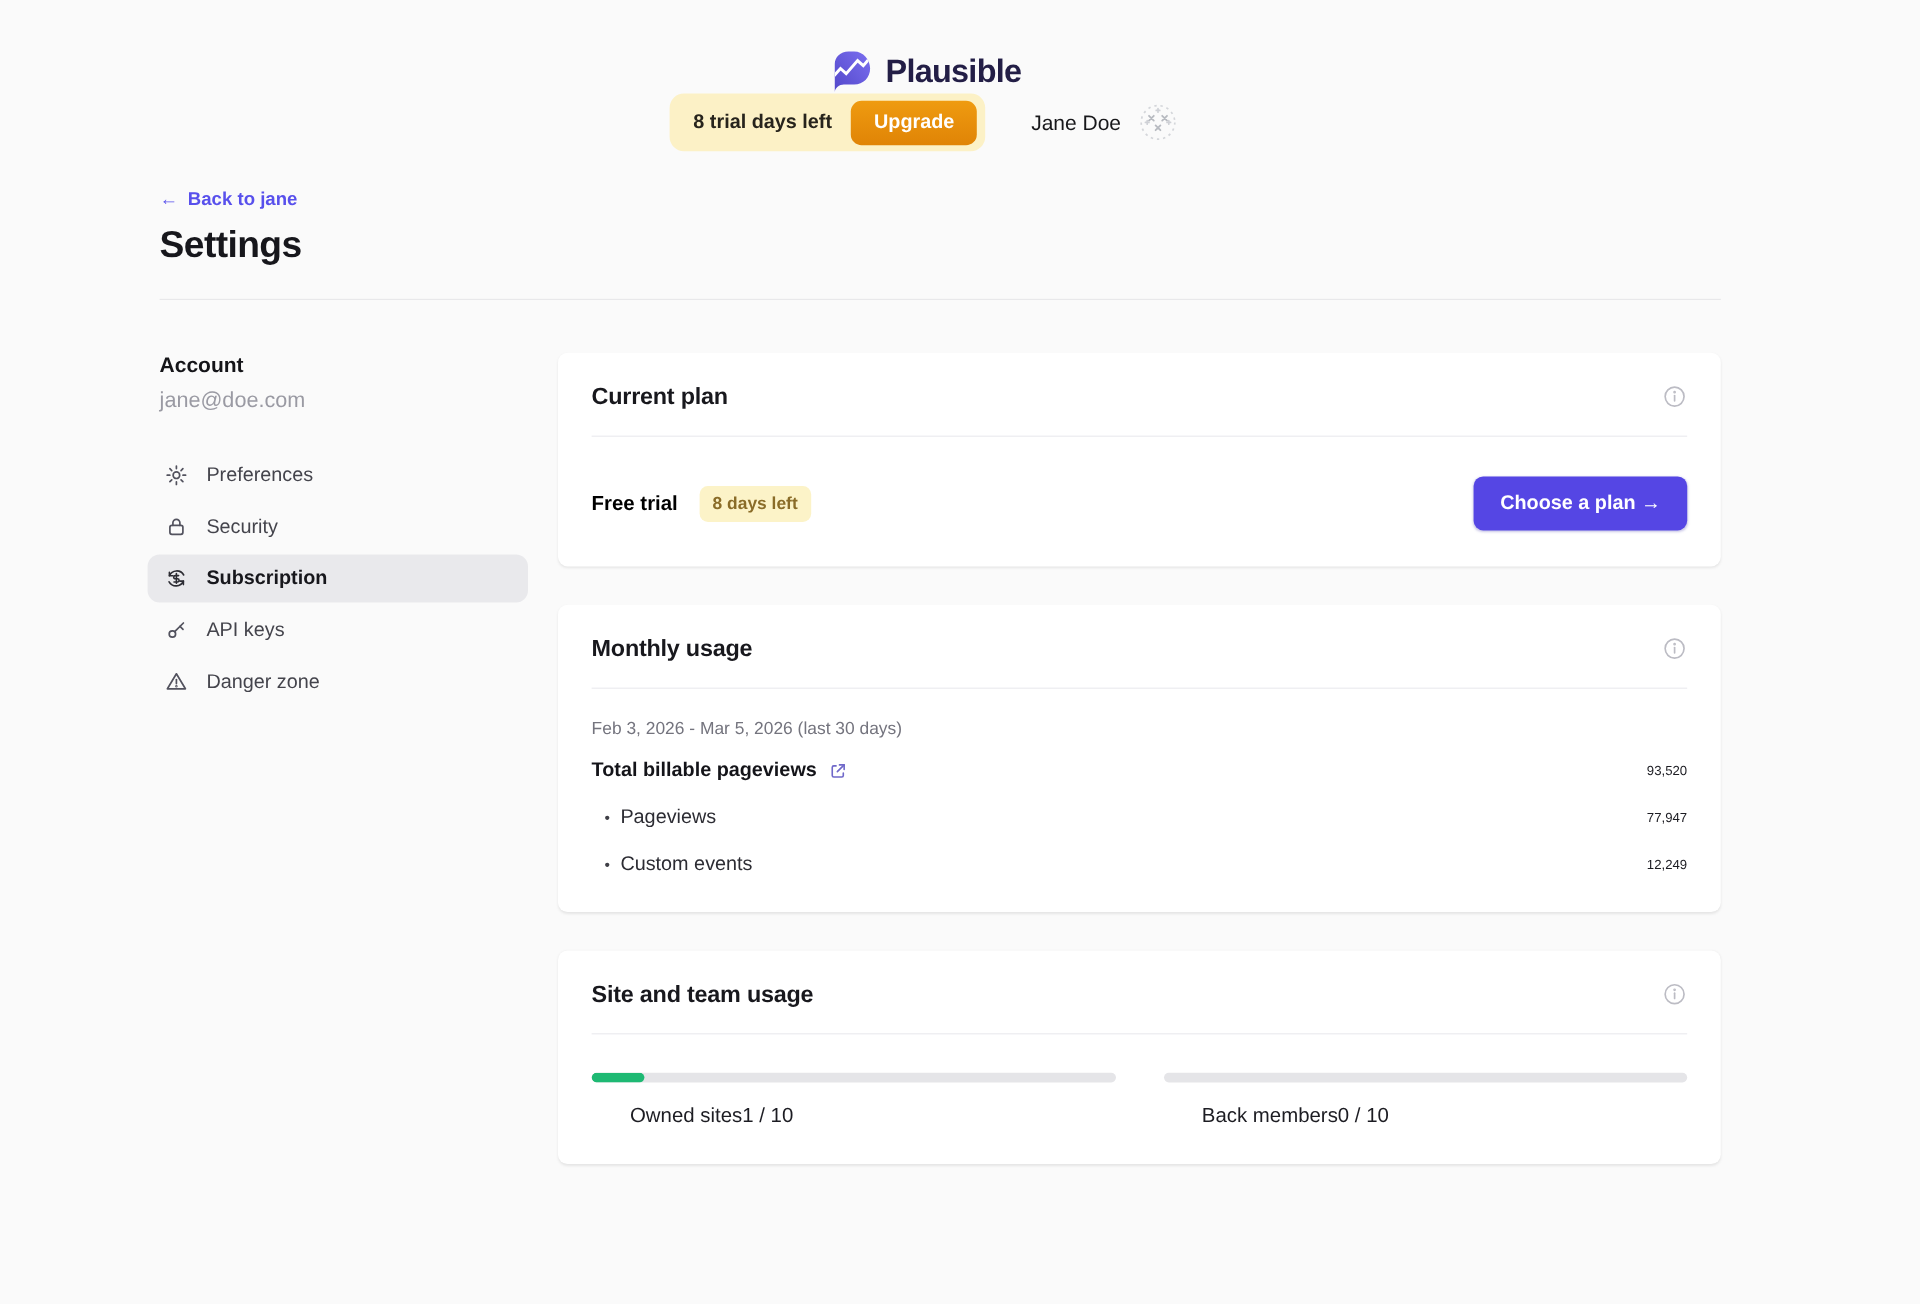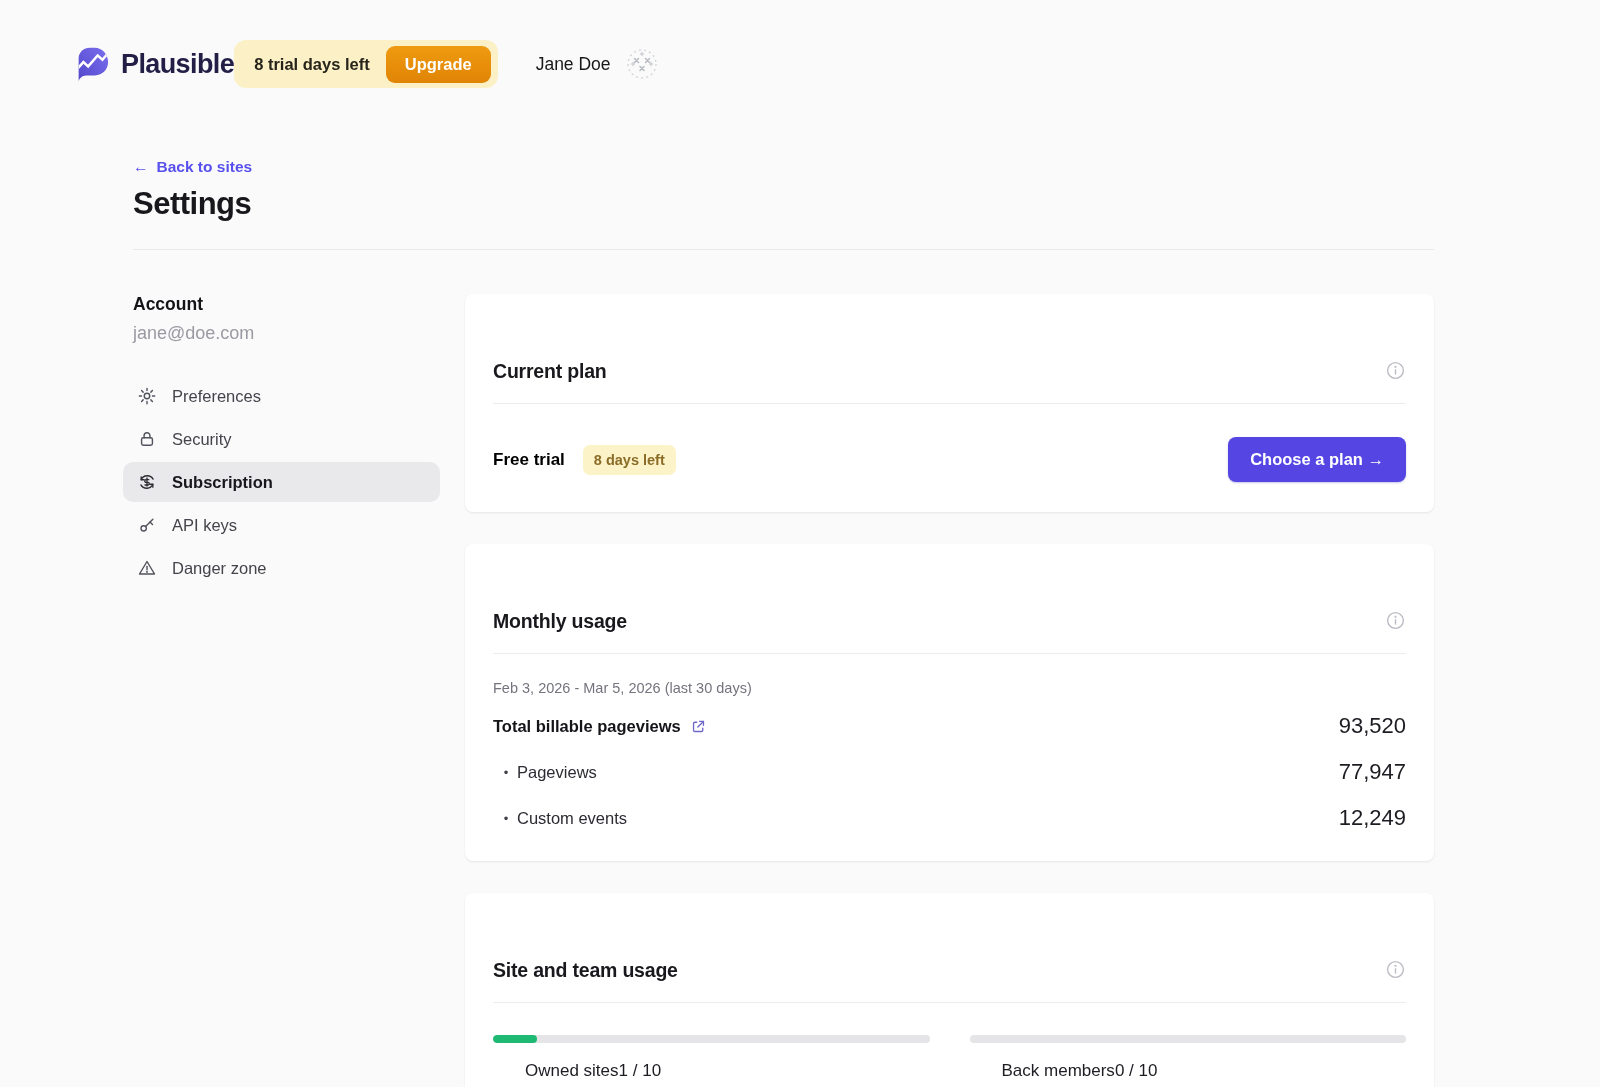--- a/index.html
+++ b/index.html
@@ -6,22 +6,22 @@
   html,body { width:1600px; height:1087px; }
   body {
     font-family:"Liberation Sans", sans-serif;
     background:#fafafa;
     color:#1b1b20;
     overflow:hidden;
   }
 
   
   .header {
-    display:flex; align-items:center;
-    padding:40px 172px 0 72px; height:88px;
+    display:flex; justify-content:space-between; align-items:center;
+    padding:40px 172px 0 112px; height:88px;flex-direction:column;
   }
   .logo { display:flex; align-items:center; gap:11px; cursor:pointer; }
   .logo-word { font-size:27px; font-weight:700; color:#231e46; letter-spacing:-0.6px; }
   .header-right { display:flex; align-items:center; gap:38px; }
   .trial-pill {
     display:flex; align-items:center; gap:16px;
     background:#fcf1c6; border-radius:12px; padding:7px 7px 7px 20px; height:48px;
   }
   .trial-pill-text { font-size:16.5px; font-weight:600; color:#27241c; }
   .upgrade-btn {
@@ -56,21 +56,21 @@
   .sb-item svg { flex-shrink:0; }
   .sb-item.active { background:#e9e9ec; color:#17171c; font-weight:700; }
 
   
   .main { flex:1; min-width:0; }
   .card {
     background:#fff; border-radius:8px; padding:26px 28px 30px;
     box-shadow:0 1px 3px rgba(0,0,0,.05), 0 1px 2px rgba(0,0,0,.04);
     margin-bottom:32px;
   }
-  .card-head { display:flex; justify-content:space-between; align-items:flex-start;margin-top:40px; }
+  .card-head { display:flex; justify-content:space-between; align-items:flex-start; }
   .card-title { font-size:19.5px; font-weight:600; color:#18181d; letter-spacing:-0.2px; }
   .info-btn { background:none; border:none; padding:0; cursor:pointer; line-height:0; }
   .card-divider { border:none; border-top:1px solid #ececef; margin-top:20px; }
 
   
   .plan-row { display:flex; align-items:center; margin-top:33px; }
   .plan-name { font-size:17px; font-weight:700; color:#000000; }
   .days-badge {
     margin-left:18px; background:#fcf3c8; color:#8a6c28;
     font-size:14.5px; font-weight:600; padding:7px 11px; border-radius:7px;
@@ -83,21 +83,21 @@
   }
 
   
   .usage-period { margin-top:26px; font-size:14.5px; color:#74747e; }
   .usage-row { display:flex; align-items:center; margin-top:17px; }
   .usage-row.total .u-label { font-size:16.5px; font-weight:700; color:#141419; }
   .usage-row.sub { margin-top:20px; }
   .bullet { width:12px; margin-left:7px; text-align:center; color:#3f3f46; font-size:13px; }
   .usage-row.sub .u-label { margin-left:5px; font-size:16.5px; color:#2c2c33; }
   .ext-link { margin-left:9px; line-height:0; cursor:pointer; display:inline-flex; }
-  .u-value { margin-left:auto; font-size:22px; color:#1c1c22; }
+  .u-value { margin-left:auto; font-size:11px; color:#1c1c22; }
 
   
   .meters { display:grid; grid-template-columns:1fr 1fr; column-gap:40px; margin-top:32px; }
   .meter-track { height:8px; border-radius:4px; background:#e5e5e8; overflow:hidden; }
   .meter-fill { height:8px; border-radius:4px; background:#1eb973; width:0; }
   .meter-labels { display:flex; justify-content:flex-start; margin-top:18px;margin-left:32px; }
   .m-label { font-size:17px; color:#1d1d23; }
   .m-value { font-size:17px; color:#1c1c22; }
 </style>
 </head>
@@ -145,21 +145,21 @@
           </g>
         </svg>
       </span>
     </div>
   </div>
 </div>
 
 <div class="page-wrap">
   <a class="back-link">
     <span>←</span>
-    <span>Back to sites</span>
+    <span>Back to jane</span>
   </a>
   <h1 class="page-title">Settings</h1>
   <hr class="page-divider">
 
   <div class="columns">
 
     <aside class="sidebar">
       <div class="sb-title">Account</div>
       <div class="sb-email">jane@doe.com</div>
       <ul class="sb-nav">

